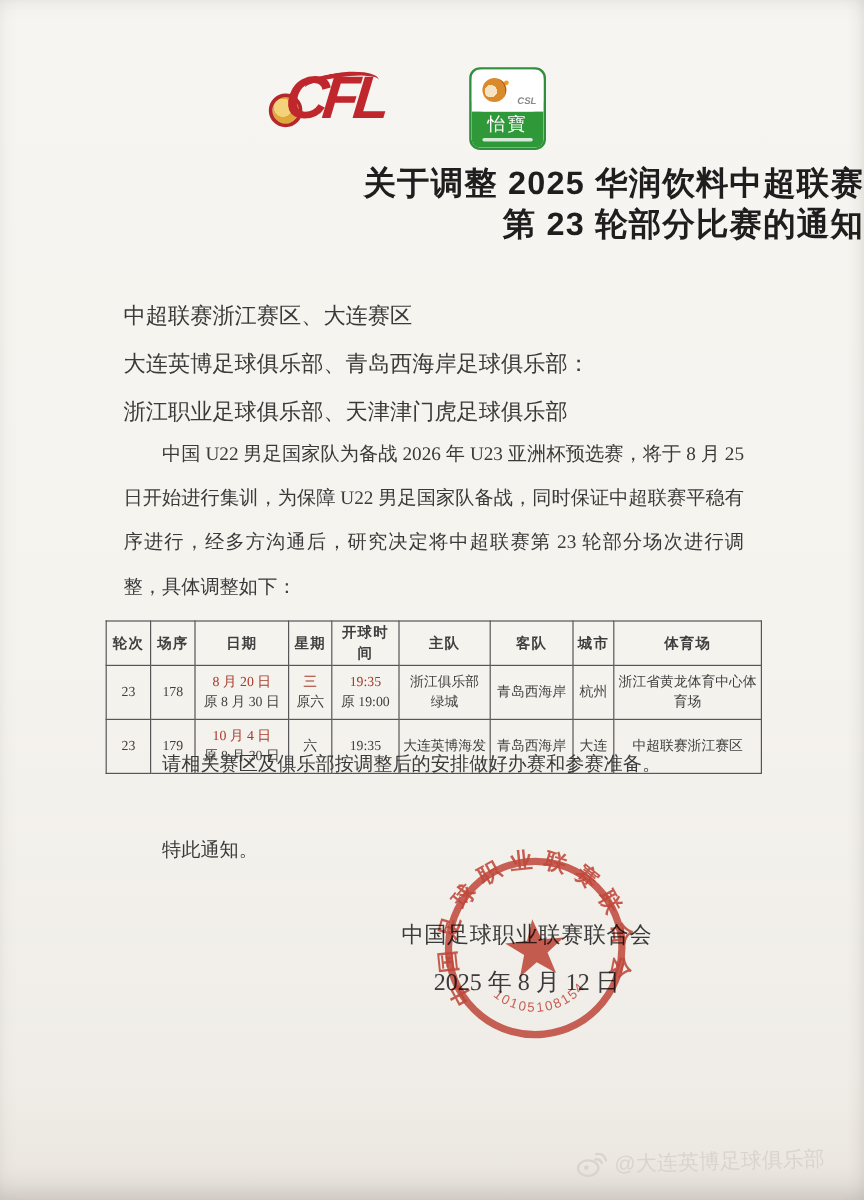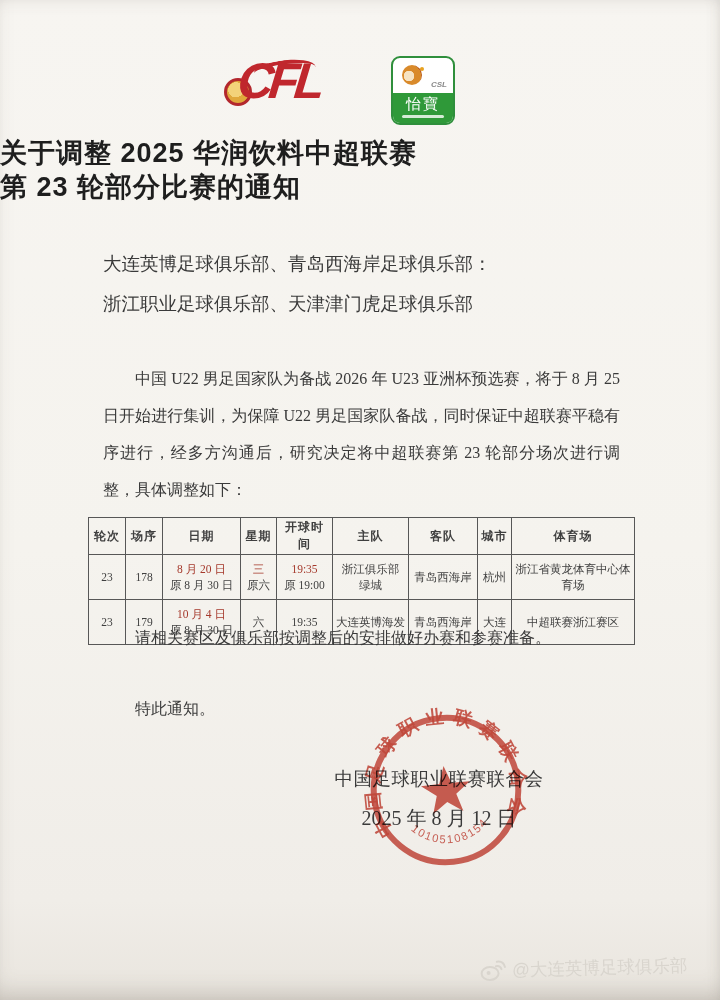--- a/index.html
+++ b/index.html
@@ -30,21 +30,21 @@
   .flame { position:absolute; left:9px; top:7px; width:20px; height:20px; border-radius:50%;
            background:radial-gradient(circle at 35% 55%, #f6e3c3 0 30%, #d98a2b 31% 70%, #b85c1e 71%);
            box-shadow:6px -4px 0 -7px #e8821e, 10px -6px 0 -8px #e8a21e; }
   .csl-txt { position:absolute; right:6px; bottom:4px; font-size:8px; font-style:italic;
              font-weight:700; color:#8a8a8a; }
   .badge-bottom { height:30px; background:#2f9939; text-align:center; }
   .yibao { display:block; color:#fff; font-weight:400; font-size:15px; letter-spacing:2px; line-height:22px; }
   .badge-subline { width:42px; height:3px; margin:0 auto; background:rgba(255,255,255,.8); border-radius:2px; }
 
   
-  .title { position:absolute; top:136px; left:0; width:720px; text-align:left;
+  .title { position:absolute; top:136px; left:0; width:720px; text-align:right;
            font-family:"Liberation Sans",sans-serif; font-weight:700; color:#1e1e1e;
            font-size:27px; line-height:34px; letter-spacing:1px; }
 
   
   .recipients { position:absolute; top:244px; left:103px; width:520px;
                 font-size:18.5px; line-height:40px; color:#3a3a3a; }
   .para { position:absolute; left:103px; width:517px; font-size:16px; line-height:37px;
           text-align:justify; text-indent:2em; color:#3a3a3a; }
   .p-main { top:360px; }
   .p-close { top:619px; width:496px; }
@@ -97,20 +97,21 @@
       <div class="badge-subline"></div>
     </div>
   </div>
 
   <div class="title">
     <div>关于调整 2025 华润饮料中超联赛</div>
     <div>第 23 轮部分比赛的通知</div>
   </div>
 
   <div class="recipients">
+    <div>中超联赛浙江赛区、大连赛区</div>
     <div>大连英博足球俱乐部、青岛西海岸足球俱乐部：</div>
     <div>浙江职业足球俱乐部、天津津门虎足球俱乐部</div>
   </div>
 
   <p class="para p-main">中国 U22 男足国家队为备战 2026 年 U23 亚洲杯预选赛，将于 8 月 25 日开始进行集训，为保障 U22 男足国家队备战，同时保证中超联赛平稳有序进行，经多方沟通后，研究决定将中超联赛第 23 轮部分场次进行调整，具体调整如下：</p>
 
   <table class="sched">
     <colgroup>
       <col style="width:37px">
         <col style="width:37px">

